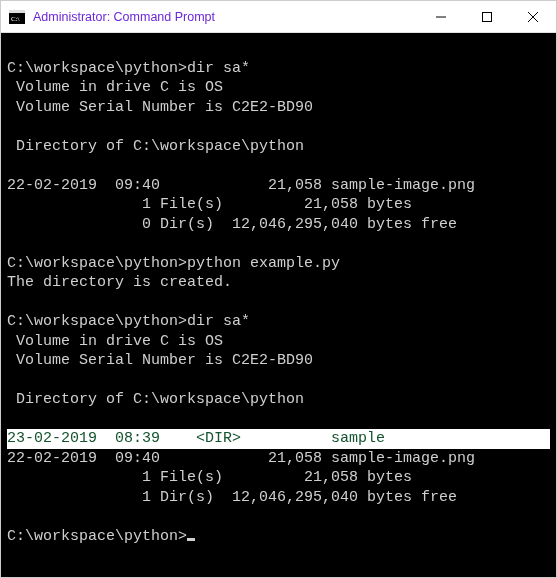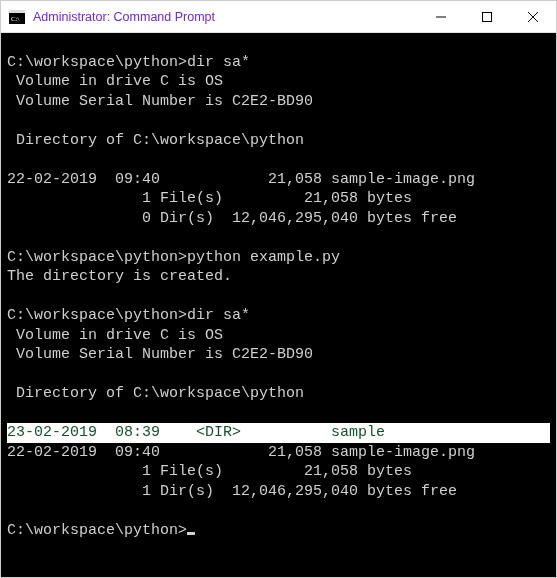--- a/index.html
+++ b/index.html
@@ -36,21 +36,21 @@
     display: flex; align-items: center; justify-content: center;
     font-size: 14px;
     color: #000;
   }
   .terminal {
     background: #000;
     color: #cfcfcf;
     font-family: Consolas, "Courier New", monospace;
     font-size: 15px;
     line-height: 1.3;
-    padding: 0 6px;
+    padding: 6px 6px;
     height: calc(578px - 34px);
     overflow: hidden;
     white-space: pre;
   }
   .highlight {
     background: #fff;
     color: #14532d;
     display: inline-block;
     width: 100%;
   }

